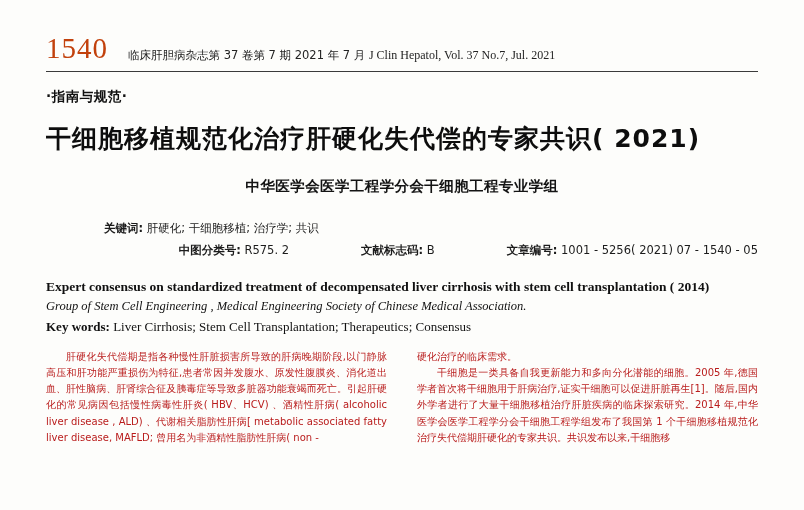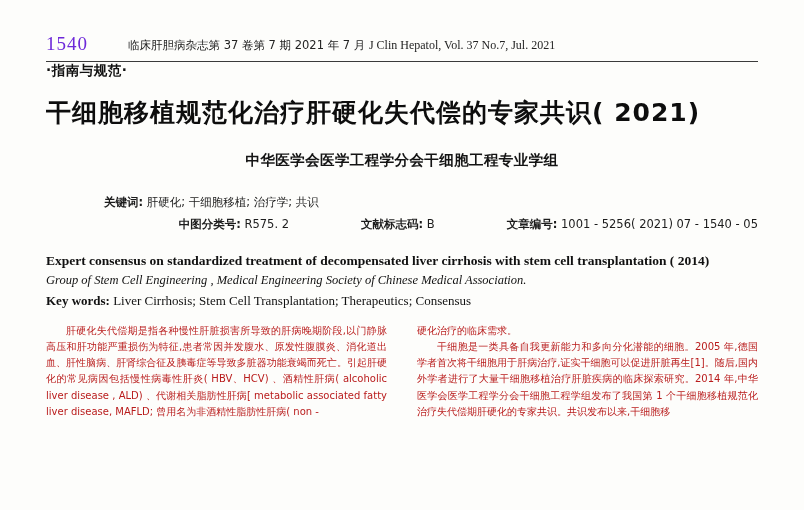--- a/index.html
+++ b/index.html
@@ -27,42 +27,43 @@
   .runhead {
     display: flex;
     align-items: flex-end;
     gap: 16px;
     padding-top: 34px;
     padding-bottom: 6px;
     border-bottom: 1.2px solid #3b3b3b;
   }
   .folio {
     font-family: "Liberation Serif", serif;
-    font-size: 19px;
+    font-size: 29px;
     letter-spacing: 1px;
-    color: #6d28d9;
+    color: #c2410c;
     line-height: 1;
     padding-bottom: 2px;
     min-width: 66px;
   }
   .runhead-text {
     font-family: "DejaVu Sans", sans-serif;
     font-size: 11.5px;
     color: #232323;
     line-height: 1;
     padding-bottom: 4px;
     white-space: nowrap;
   }
   .runhead-text .en {
     font-family: "Liberation Serif", serif;
     font-size: 12px;
   }
 
   
   .section-tag {
+    margin-top: 16px;
     font-family: "DejaVu Sans", sans-serif;
     font-size: 13.5px;
     font-weight: bold;
     color: #111;
     letter-spacing: 0.5px;
   }
 
   
   .title-cn {
     margin-top: 16px;

